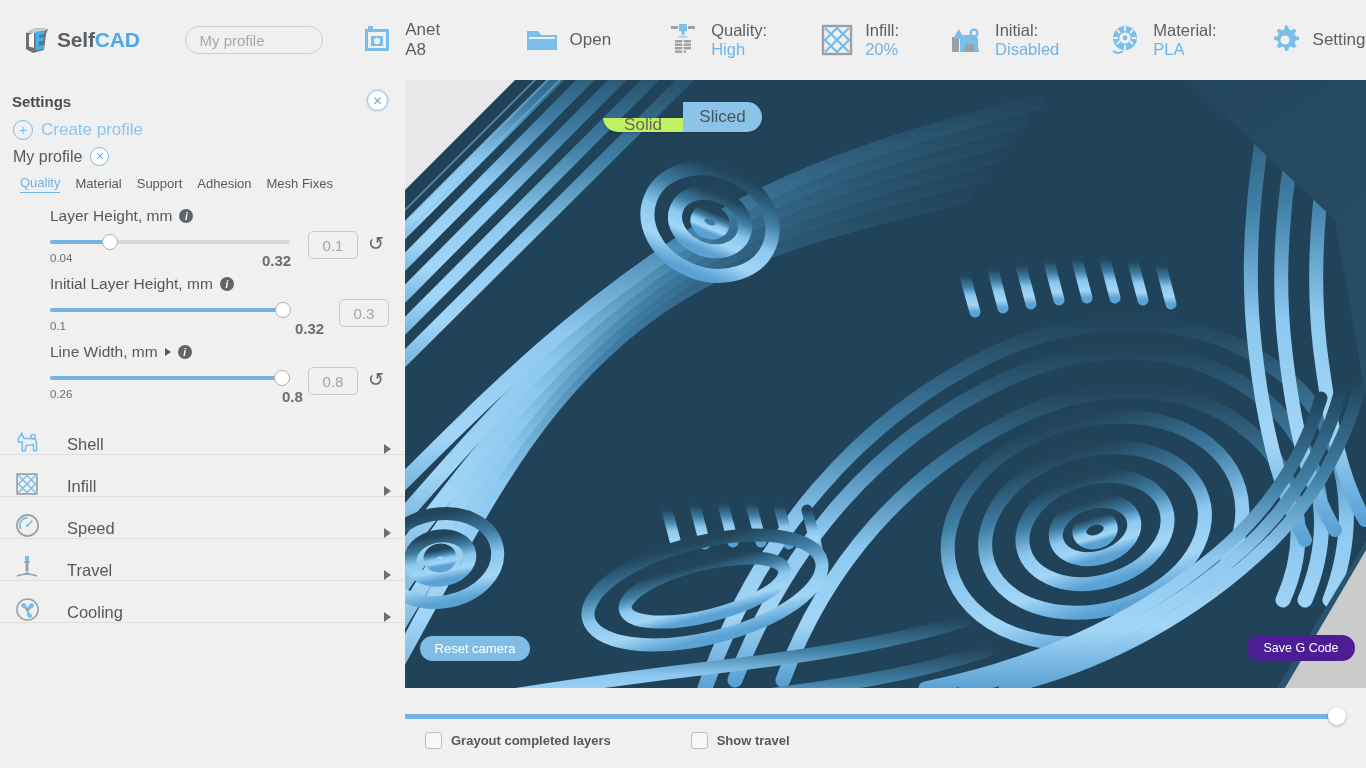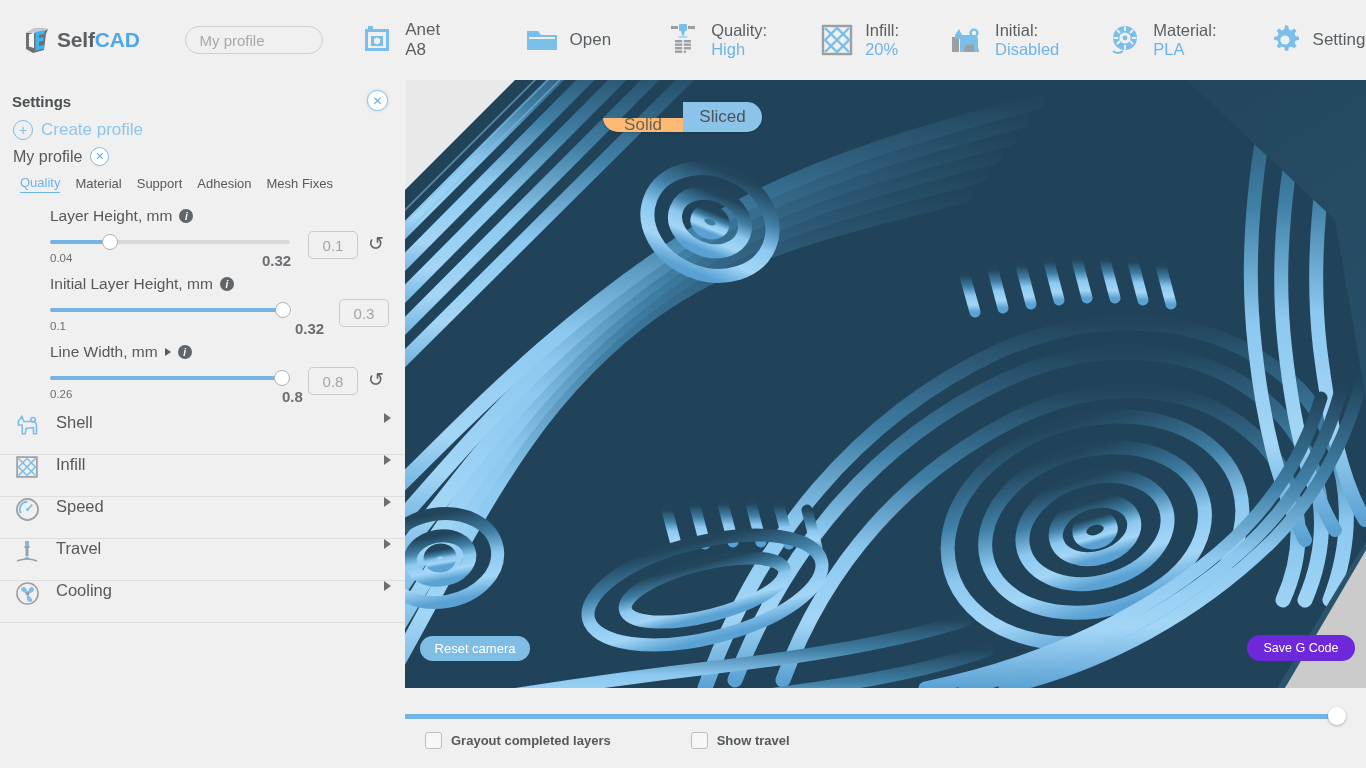--- a/index.html
+++ b/index.html
@@ -106,43 +106,43 @@
   .tick-min { position: absolute; left: 0; top: 21px; font-size: 11.5px; color: #6a6e72; }
   .tick-max { position: absolute; top: 21px; font-size: 15px; color: #6a6e72; font-weight: bold; }
   .value-box {
     width: 50px; height: 28px; border: 1px solid #cacaca; border-radius: 5px; background: #f0f0f0;
     color: #a5a5a5; font-size: 15px; display: flex; align-items: center; justify-content: center;
     margin-left: 18px; flex: none;
   }
   .reset-btn { margin-left: 10px; color: #5f6569; font-size: 19px; cursor: pointer; line-height: 26px; }
 
   .nav-row {
-    display: flex; align-items: flex-start; height: 42px; padding: 0 14px 0 12px;
-    border-bottom: 1px solid #dedede; cursor: pointer;
+    display: flex; align-items: flex-end; height: 42px; padding: 0 14px 0 12px;
+    border-bottom: 1px solid #dedede; cursor: pointer; gap: 11px;
   }
   .nav-row .nr-icon { width: 30px; flex: none; display:flex; align-items:center; justify-content:center; }
   .nav-row .nr-label { flex: 1; margin-left: 14px; font-size: 16.5px; color: #55595c; }
 
   
   .viewport {
     position: absolute; left: 405px; top: 80px; width: 961px; height: 608px;
     background: #cfcfcf; overflow: hidden;
   }
   .model-canvas { position: absolute; inset: 0; }
 
   .view-toggle {
     position: absolute; left: 198px; top: 22px; height: 30px; display: flex;
     border-radius: 15px; overflow: hidden; box-shadow: 0 1px 3px rgba(0,0,0,.18);
   }
   .vt-seg { display: flex; align-items: center; justify-content: center; font-size: 17px; cursor: pointer; }
-  .vt-seg.on  { background: #fdba74; color: #6b6258; width: 80px; margin-top: 16px; }
+  .vt-seg.on  { background: #bef264; color: #6b6258; width: 80px; margin-top: 16px; }
   .vt-seg.off { background: #8cc3e8; color: #4b5458; width: 79px; }
 
   .vp-btn {
-    position: absolute; border-radius: 15px; background: #6d28d9; color: #ffffff;
+    position: absolute; border-radius: 15px; background: #4c1d95; color: #ffffff;
     display: flex; align-items: center; justify-content: center; cursor: pointer;
   }
   #reset-camera-button { left: 15px; bottom: 27px; width: 110px; height: 25px; font-size: 13px; background:#7fbde4; }
   #save-gcode-button  { right: 11px; bottom: 27px; width: 108px; height: 26px; font-size: 12.5px; }
 
   
   .bottombar { position: absolute; left: 405px; top: 688px; width: 961px; height: 80px; background: #f0f0f0; }
   .layer-slider { position: absolute; left: 0; top: 20px; width: 941px; height: 16px; }
   .ls-track { position: absolute; left: 0; top: 6px; width: 941px; height: 5px; background: #e2e2e2; }
   .ls-fill  { position: absolute; left: 0; top: 6px; height: 5px; background: #74b4e4; }

